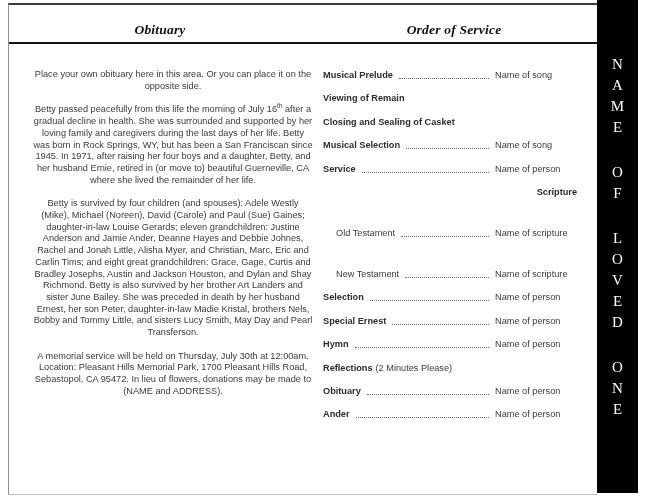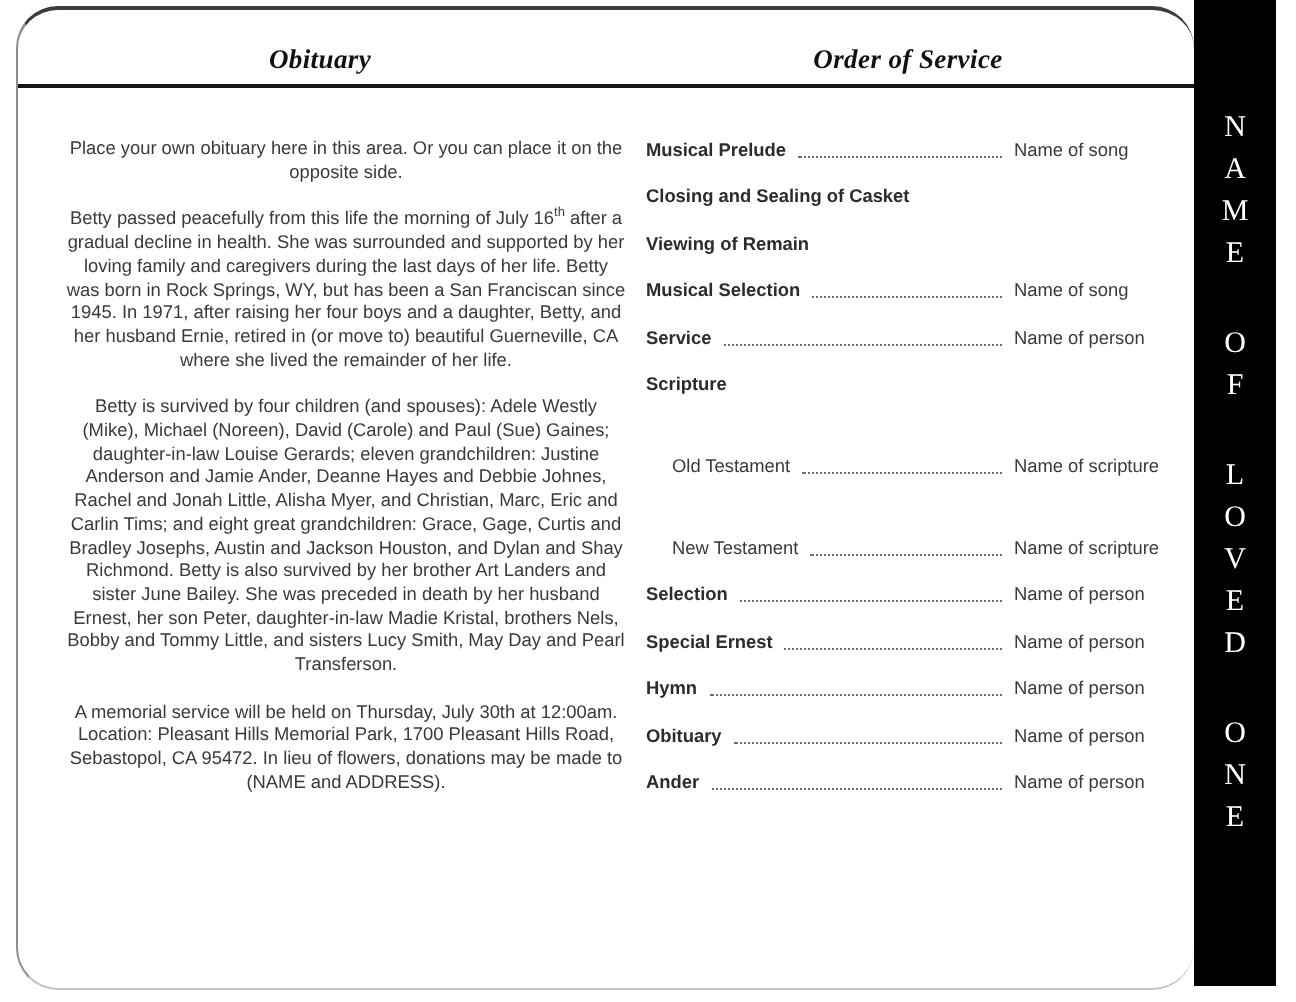--- a/index.html
+++ b/index.html
@@ -18,21 +18,20 @@
   .page {
     position: absolute;
     left: 8px; top: 3px;
     width: 589px; height: 492px;
     background: #ffffff;
     border-top: 2px solid #3c3c3c;
     border-left: 1px solid #8f8f8f;
     border-bottom: 1px solid #c2c2c2;
     display: flex;
     flex-direction: column;
-    border-radius: 21px;
   }
 
   
   .header-row {
     height: 39px;
     display: flex;
     border-bottom: 2px solid #161616;
     flex-shrink: 0;
   }
   .header-cell {
@@ -69,30 +68,30 @@
     text-align: center;
   }
   .col-obituary sup {
     font-size: 6.5px;
     vertical-align: super;
     line-height: 0;
   }
 
   .col-service {
     flex: 1;
-    padding: 25px 8px 0 12px;
+    padding: 25px 20px 0 12px;
   }
   .svc-row {
     display: flex;
     align-items: flex-end;
     line-height: 12px;
     font-size: 9.2px;
     margin-bottom: 11.4px;
   }
-  .svc-row.tight { margin-bottom: 0; }
+  .svc-row.tight { margin-bottom: 0; justify-content: flex-end; }
   .svc-row.sub { padding-left: 13px; }
   .svc-label { font-weight: bold; color: #2c2c2c; white-space: nowrap; }
   .svc-row.sub .svc-label { font-weight: normal; color: #3a3a3a; margin-top: 29px; }
   .svc-note { margin-left: 3px; font-weight: normal; color: #3a3a3a; white-space: nowrap; }
   .leader {
     flex: 1;
     border-bottom: 1.5px dotted #6e6e6e;
     margin: 0 6px 2px 6px;
     min-width: 8px;
   }
@@ -151,25 +150,25 @@
       <div class="col-service">
 
         <div class="svc-row">
           <span class="svc-label">Musical Prelude</span>
           <span class="leader"></span>
           <span class="svc-value">Name of song</span>
         </div>
 
 
         <div class="svc-row">
+          <span class="svc-label">Viewing of Remain</span>
+        </div>
+
+        <div class="svc-row">
           <span class="svc-label">Closing and Sealing of Casket</span>
-        </div>
-
-        <div class="svc-row">
-          <span class="svc-label">Viewing of Remain</span>
         </div>
 
         <div class="svc-row">
           <span class="svc-label">Musical Selection</span>
           <span class="leader"></span>
           <span class="svc-value">Name of song</span>
         </div>
 
         <div class="svc-row">
           <span class="svc-label">Service</span>
@@ -204,20 +203,24 @@
           <span class="leader"></span>
           <span class="svc-value">Name of person</span>
         </div>
 
         <div class="svc-row">
           <span class="svc-label">Hymn</span>
           <span class="leader"></span>
           <span class="svc-value">Name of person</span>
         </div>
 
+        <div class="svc-row">
+          <span class="svc-label">Reflections</span>
+          <span class="svc-note">(2 Minutes Please)</span>
+        </div>
 
         <div class="svc-row">
           <span class="svc-label">Obituary</span>
           <span class="leader"></span>
           <span class="svc-value">Name of person</span>
         </div>
 
         <div class="svc-row">
           <span class="svc-label">Ander</span>
           <span class="leader"></span>

